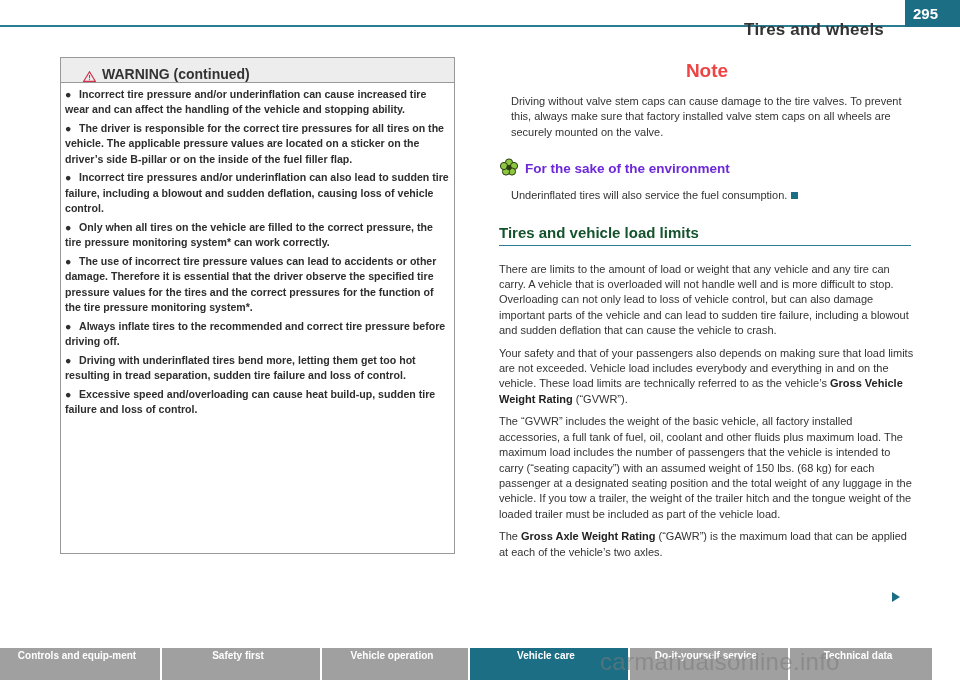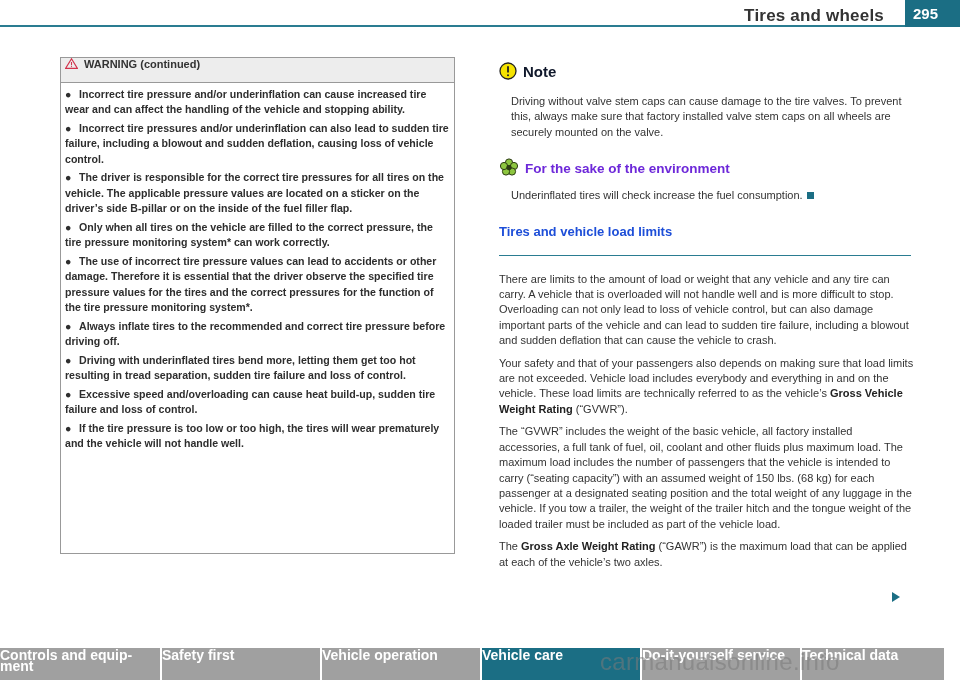--- a/index.html
+++ b/index.html
@@ -1,42 +1,42 @@
 <!DOCTYPE html>
 <html><head>
 <meta charset="utf-8">
 <style>
   html, body { margin:0; padding:0; }
   body { width:960px; height:680px; background:#ffffff; position:relative; overflow:hidden; font-family:"Liberation Sans", sans-serif; color:#333; }
   .header-line { position:absolute; left:0; top:25px; width:905px; height:2px; background:#2a7c91; }
-  .header-title { position:absolute; right:76px; top:6px; font-size:17px; font-weight:bold; color:#333; letter-spacing:0.2px; }
+  .header-title { position:absolute; right:76px; top:20px; font-size:17px; font-weight:bold; color:#333; letter-spacing:0.2px; }
   .page-num { position:absolute; left:905px; top:0; width:72px; height:27px; background:#1b6e84; color:#fff; font-weight:bold; font-size:15px; line-height:27px; padding-left:8px; box-sizing:border-box; }
 
   .warn-box { position:absolute; left:60px; top:57px; width:395px; height:497px; border:1px solid #999; box-sizing:border-box; }
-  .warn-head { height:24px; background:#ededed; border-bottom:1px solid #999; display:flex; align-items:flex-start; padding-left:4px; font-size:11px; font-weight:bold; color:#333; }
+  .warn-head { height:24px; background:#ededed; border-bottom:1px solid #999; display:flex; align-items:flex-end; padding-left:22px; font-size:14px; font-weight:bold; color:#333; }
   .warn-head svg { margin-right:6px; }
   .warn-body { padding:4px 4px 0 4px; }
   .warn-item { font-size:10.6px; font-weight:bold; line-height:15.3px; margin:0 0 3.5px 0; color:#2e2e2e; }
   .warn-item .dot { display:inline-block; width:14px; }
 
   .right-col { position:absolute; left:499px; top:60px; width:416px; }
-  .note-head { display:flex; align-items:center; font-size:15px; font-weight:bold; color:#0f172a; height:22px; }
+  .note-head { display:flex; align-items:center; font-size:19px; font-weight:bold; color:#ef4444; height:22px;flex-direction:column; }
   .note-head svg { margin-right:6px; }
   .p { font-size:11px; line-height:15.4px; color:#333; margin:12px; }
   .env-head { display:flex; align-items:flex-end; font-size:13.5px; font-weight:bold; color:#6d28d9; height:22px; margin-top:14px; }
   .env-head svg { margin-right:6px; }
   .end-mark { display:inline-block; width:7px; height:7px; background:#1b6e84; margin-left:4px; vertical-align:0px; }
-  .section-title { font-size:13px; font-weight:bold; color:#1d4ed8; margin-top:20px; padding-bottom:16px; border-bottom:1px solid #2a7c91; width:412px; }
+  .section-title { font-size:15px; font-weight:bold; color:#14532d; margin-top:20px; padding-bottom:4px; border-bottom:1px solid #2a7c91; width:412px; }
   .body-p { font-size:11px; line-height:15.4px; color:#333; margin:16px 0 0 0; }
   .body-p + .body-p { margin-top:7px; }
   .body-p b { color:#222; }
   .cont-arrow { position:absolute; left:892px; top:592px; width:0; height:0; border-top:5px solid transparent; border-bottom:5px solid transparent; border-left:8px solid #1b6e84; }
 
   .footer { position:absolute; left:0; top:648px; width:960px; height:32px; display:flex; }
-  .tab { height:32px; background:#a0a0a0; color:#fff; font-weight:bold; font-size:14px; text-align:left; padding:2px 6px 0 0; box-sizing:border-box; line-height:11px; border-right:2px solid #fff; }
+  .tab { height:32px; background:#a0a0a0; color:#fff; font-weight:bold; font-size:10px; text-align:center; padding:2px 6px 0 0; box-sizing:border-box; line-height:11px; border-right:2px solid #fff; }
   .tab.active { background:#1b6e84; }
   .watermark { position:absolute; left:600px; top:648px; font-size:24px; color:#7a7a7a; opacity:0.55; letter-spacing:0.3px; }
 </style>
 </head>
 <body>
 
 <div class="header-line"></div>
 <div class="header-title">Tires and wheels</div>
 <div class="page-num">295</div>
 
@@ -44,28 +44,27 @@
   <div class="warn-head">
     <svg width="13" height="11" viewBox="0 0 13 11">
         <polygon points="6.5,0.8 12.3,10.3 0.7,10.3" fill="none" stroke="#d2334c" stroke-width="1.2"></polygon>
         <line x1="6.5" y1="4" x2="6.5" y2="7.3" stroke="#d2334c" stroke-width="1.1"></line>
         <circle cx="6.5" cy="8.6" r="0.6" fill="#d2334c"></circle>
       </svg>
     <span>WARNING (continued)</span>
   </div>
   <div class="warn-body">
     <p class="warn-item"><span class="dot">●</span><span>Incorrect tire pressure and/or underinflation can cause increased tire wear and can affect the handling of the vehicle and stopping ability.</span></p>
+    <p class="warn-item"><span class="dot">●</span><span>The driver is responsible for the correct tire pressures for all tires on the vehicle. The applicable pressure values are located on a sticker on the driver’s side B-pillar or on the inside of the fuel filler flap.</span></p>
     <p class="warn-item"><span class="dot">●</span><span>Incorrect tire pressures and/or underinflation can also lead to sudden tire failure, including a blowout and sudden deflation, causing loss of vehicle control.</span></p>
-    <p class="warn-item"><span class="dot">●</span><span>The driver is responsible for the correct tire pressures for all tires on the vehicle. The applicable pressure values are located on a sticker on the driver’s side B-pillar or on the inside of the fuel filler flap.</span></p>
     <p class="warn-item"><span class="dot">●</span><span>Only when all tires on the vehicle are filled to the correct pressure, the tire pressure monitoring system* can work correctly.</span></p>
     <p class="warn-item"><span class="dot">●</span><span>The use of incorrect tire pressure values can lead to accidents or other damage. Therefore it is essential that the driver observe the specified tire pressure values for the tires and the correct pressures for the function of the tire pressure monitoring system*.</span></p>
     <p class="warn-item"><span class="dot">●</span><span>Always inflate tires to the recommended and correct tire pressure before driving off.</span></p>
     <p class="warn-item"><span class="dot">●</span><span>Driving with underinflated tires bend more, letting them get too hot resulting in tread separation, sudden tire failure and loss of control.</span></p>
     <p class="warn-item"><span class="dot">●</span><span>Excessive speed and/overloading can cause heat build-up, sudden tire failure and loss of control.</span></p>
-    <p class="warn-item"><span class="dot">●</span><span>If the tire pressure is too low or too high, the tires will wear prematurely and the vehicle will not handle well.</span></p>
   </div>
 </div>
 
 <div class="right-col">
   <div class="note-head">
     <svg width="18" height="18" viewBox="0 0 18 18">
         <circle cx="9" cy="9" r="8" fill="#f5e300" stroke="#222" stroke-width="1.3"></circle>
         <line x1="9" y1="4.2" x2="9" y2="10.5" stroke="#222" stroke-width="1.8"></line>
         <circle cx="9" cy="13.2" r="1" fill="#222"></circle>
       </svg>
@@ -79,33 +78,33 @@
           <circle cx="10" cy="4.5" r="3.6"></circle>
           <circle cx="15" cy="8" r="3.6"></circle>
           <circle cx="13" cy="13.5" r="3.6"></circle>
           <circle cx="7" cy="13.5" r="3.6"></circle>
           <circle cx="5" cy="8" r="3.6"></circle>
         </g>
         <circle cx="10" cy="9.5" r="2.6" fill="#2b3b12"></circle>
       </svg>
     <span>For the sake of the environment</span>
   </div>
-  <p class="p"><span>Underinflated tires will check increase the fuel consumption.</span><span class="end-mark"></span></p>
+  <p class="p"><span>Underinflated tires will also service the fuel consumption.</span><span class="end-mark"></span></p>
 
   <div class="section-title">Tires and vehicle load limits</div>
 
   <p class="body-p">There are limits to the amount of load or weight that any vehicle and any tire can carry. A vehicle that is overloaded will not handle well and is more difficult to stop. Overloading can not only lead to loss of vehicle control, but can also damage important parts of the vehicle and can lead to sudden tire failure, including a blowout and sudden deflation that can cause the vehicle to crash.</p>
   <p class="body-p"><span>Your safety and that of your passengers also depends on making sure that load limits are not exceeded. Vehicle load includes everybody and everything in and on the vehicle. These load limits are technically referred to as the vehicle’s </span><b>Gross Vehicle Weight Rating</b><span> (“GVWR”).</span></p>
   <p class="body-p">The “GVWR” includes the weight of the basic vehicle, all factory installed accessories, a full tank of fuel, oil, coolant and other fluids plus maximum load. The maximum load includes the number of passengers that the vehicle is intended to carry (“seating capacity”) with an assumed weight of 150 lbs. (68 kg) for each passenger at a designated seating position and the total weight of any luggage in the vehicle. If you tow a trailer, the weight of the trailer hitch and the tongue weight of the loaded trailer must be included as part of the vehicle load.</p>
   <p class="body-p"><span>The </span><b>Gross Axle Weight Rating</b><span> (“GAWR”) is the maximum load that can be applied at each of the vehicle’s two axles.</span></p>
 </div>
 
 <div class="cont-arrow"></div>
 
 <div class="footer">
   <div class="tab" style="width:162px">Controls and equip-ment</div>
   <div class="tab" style="width:160px">Safety first</div>
-  <div class="tab" style="width:160px">Vehicle operation</div>
+  <div class="tab" style="width:148px">Vehicle operation</div>
   <div class="tab active" style="width:160px">Vehicle care</div>
   <div class="tab" style="width:160px">Do-it-yourself service</div>
   <div class="tab" style="width:142px;border-right:none">Technical data</div>
 </div>
 <div class="watermark">carmanualsonline.info</div>
 
 </body></html>

